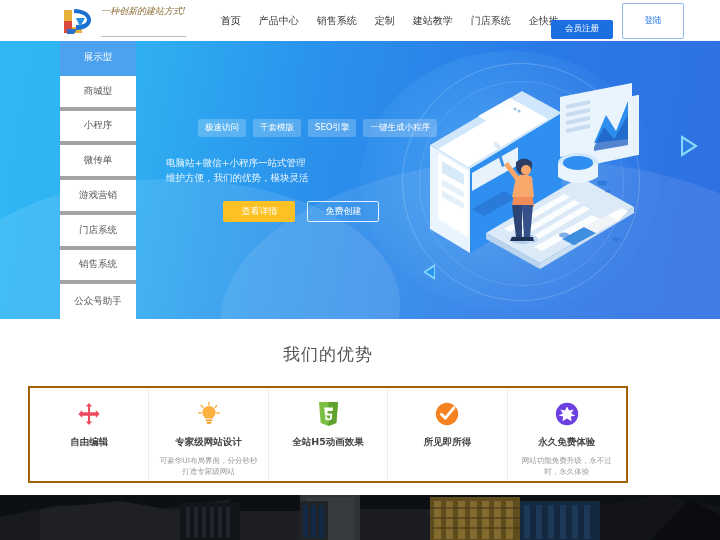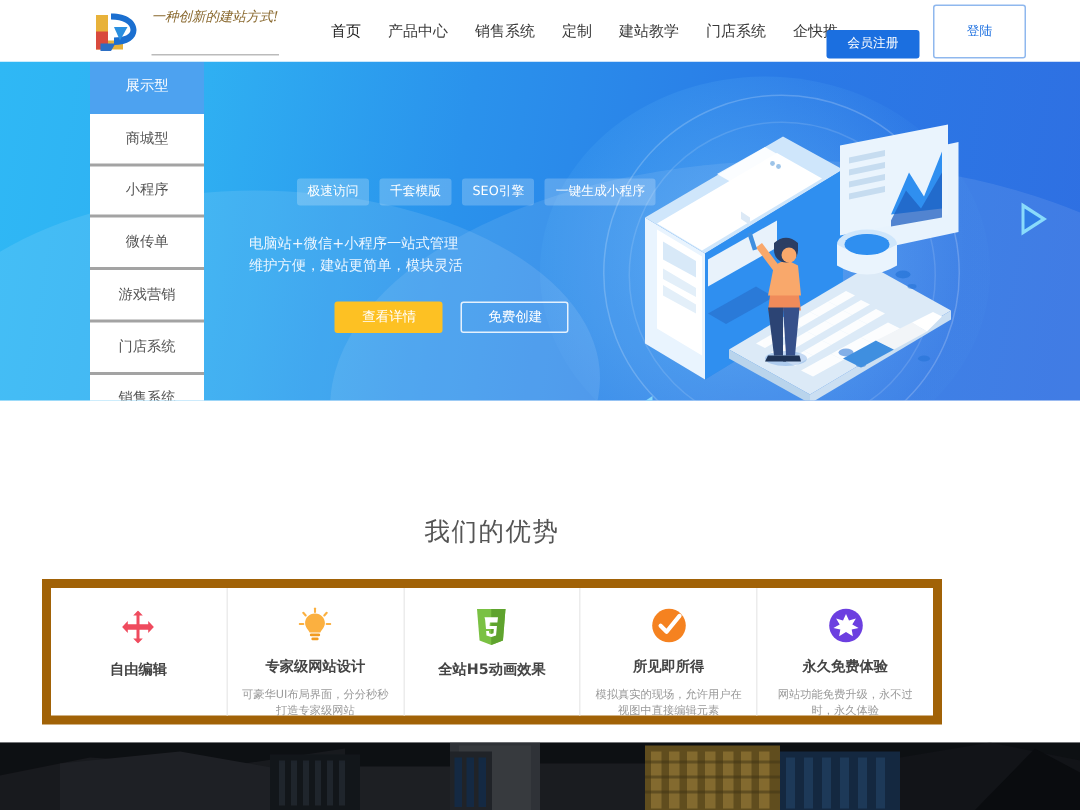--- a/index.html
+++ b/index.html
@@ -44,21 +44,21 @@
     background: #fff; color: #1b6fe0; font-size: 8.5px;
     width: 62px; height: 36px; border-radius: 2px;
     border: 1px solid #8fb8ee;
     display: flex; align-items: center; justify-content: center;
     cursor: pointer;
   }
 
   
   .hero {
     position: absolute; top: 41px; left: 0;
-    width: 720px; height: 226px;
+    width: 720px; height: 278px;
     overflow: hidden;
     background: linear-gradient(100deg, #2fb8f5 0%, #2fb0f2 18%, #2a92ec 42%, #2a7ae6 70%, #2f6fe2 100%);
   }
   .hero-wave1 {
     position: absolute; left: -60px; bottom: -110px;
     width: 460px; height: 250px; border-radius: 50%;
     background: rgba(255,255,255,0.10);
   }
   .hero-wave2 {
     position: absolute; right: -120px; bottom: -170px;
@@ -109,21 +109,21 @@
   .sidebar {
     position: absolute; left: 60px; top: 0;
     width: 76px; height: 278px;
     background: #ffffff;
     z-index: 12;
   }
   .side-item {
     height: 34.75px;
     display: flex; align-items: center; justify-content: center;
     font-size: 9.5px; color: #555;
-    border-bottom: 2px solid #a3a3a3;
+    border-bottom: 4px solid #a3a3a3;
     cursor: pointer; white-space: nowrap;
   }
   .side-item:last-child { border-bottom: none; }
   .side-item.active {
     background: #4da2f0; color: #ffffff;
     border-bottom: 1px solid #4da2f0;
   }
 
   
   .hero-copy { position: absolute; left: 166px; top: 62px; z-index: 10; }
@@ -166,21 +166,21 @@
   .adv {
     position: absolute; top: 319px; left: 0;
     width: 656px; height: 176px; background: #ffffff;
   }
   .adv-title {
     text-align: center; font-size: 17px; color: #555555;
     margin-top: 24px; letter-spacing: 1px;
   }
   .cards {
     display: flex; margin: 20px auto 0; width: 600px; height: 97px;
-    border: 6px solid #a16207;
+    border: 2px solid #a16207;
   }
   .card {
     flex: 1; border-right: 1px solid #ececec;
     display: flex; flex-direction: column; align-items: center;
     padding-top: 13px;
   }
   .card:last-child { border-right: none; }
   .card-icon { height: 26px; display: flex; align-items: center; justify-content: center; }
   .card-title { font-size: 9.5px; color: #444; font-weight: bold; margin-top: 9px; }
   .card-desc {
@@ -344,21 +344,21 @@
 
     <div class="hero-copy">
       <div class="hero-tags">
         <div class="hero-tag">极速访问</div>
         <div class="hero-tag">千套模版</div>
         <div class="hero-tag">SEO引擎</div>
         <div class="hero-tag">一键生成小程序</div>
       </div>
       <div class="hero-desc">
         <div class="hero-desc-line">电脑站+微信+小程序一站式管理</div>
-        <div class="hero-desc-line">维护方便，建站更简单，模块灵活</div>
+        <div class="hero-desc-line">维护方便，我们的优势，模块灵活</div>
       </div>
       <div class="hero-btns">
         <div class="btn-detail">查看详情</div>
         <div class="btn-create">免费创建</div>
       </div>
     </div>
   </div>
 
   <div class="adv">
     <div class="adv-title">我们的优势</div>
@@ -404,21 +404,20 @@
       </div>
 
       <div class="card">
         <div class="card-icon">
           <svg width="24" height="24" viewBox="0 0 24 24">
             <path d="M12 0.8 C18.2 0.8, 23.2 5.8, 23.2 12 C23.2 18.2, 18.2 23.2, 12 23.2 C5.8 23.2, 0.8 18.2, 0.8 12 C0.8 5.8, 5.8 0.8, 12 0.8 Z" fill="#f58220"></path>
             <path d="M6.4 12.2 L10.4 16.2 L19 5.6" stroke="#ffffff" stroke-width="2.8" fill="none" stroke-linecap="round" stroke-linejoin="round"></path>
           </svg>
         </div>
         <div class="card-title">所见即所得</div>
-        <div class="card-desc">模拟真实的现场，允许用户在视图中直接编辑元素</div>
       </div>
 
       <div class="card">
         <div class="card-icon">
           <svg width="24" height="24" viewBox="0 0 24 24">
             <circle cx="12" cy="12" r="11.2" fill="#6c3fe0"></circle>
             <path d="M12 4.4 L14 8.6 L18.6 7.4 L16.2 11.4 L20.4 13.6 L15.8 14.6 L16.6 19.2 L12 16.4 L7.4 19.2 L8.2 14.6 L3.6 13.6 L7.8 11.4 L5.4 7.4 L10 8.6 Z" fill="#ffffff"></path>
           </svg>
         </div>
         <div class="card-title">永久免费体验</div>

